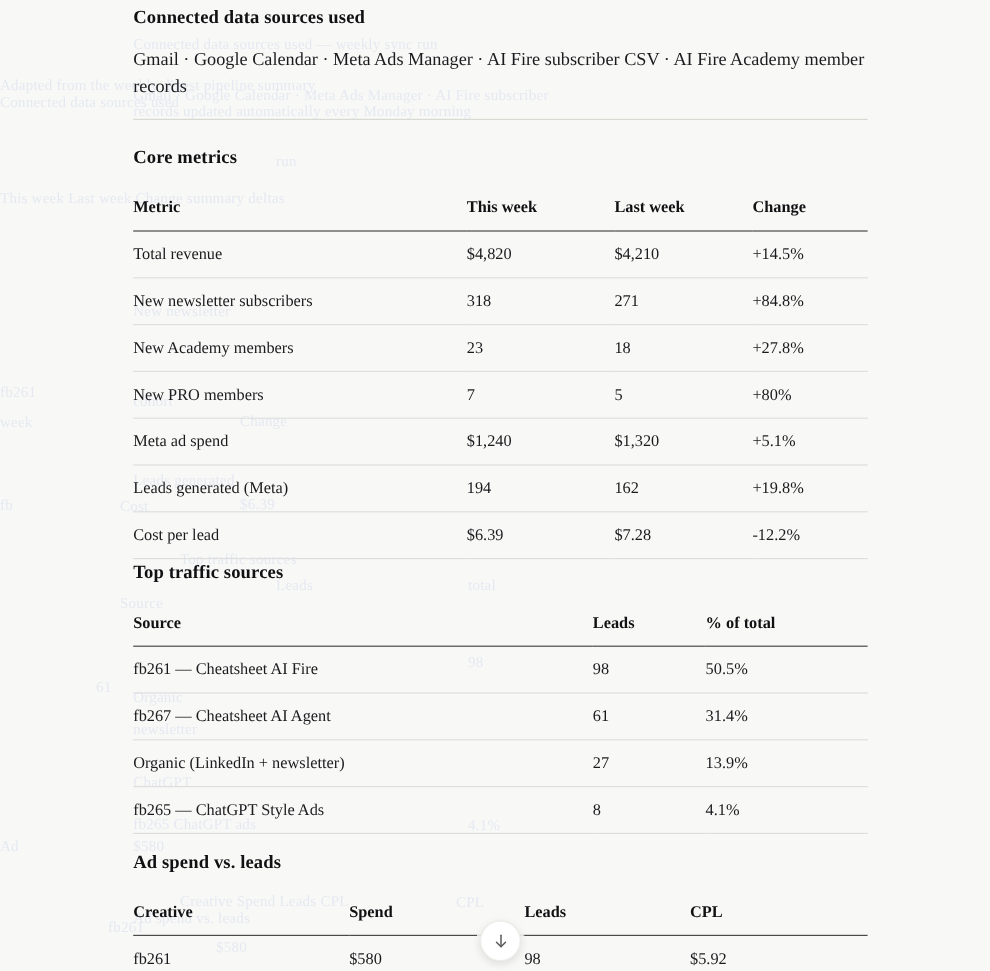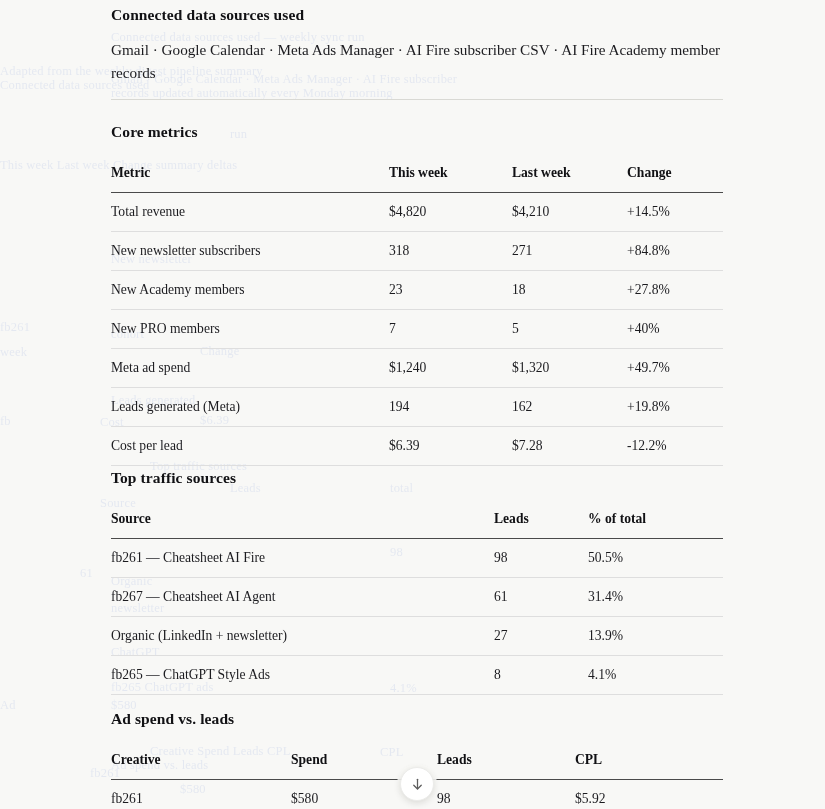--- a/index.html
+++ b/index.html
@@ -231,27 +231,27 @@
             <tr>
               <td>New Academy members</td>
               <td>23</td>
               <td>18</td>
               <td>+27.8%</td>
             </tr>
             <tr>
               <td>New PRO members</td>
               <td>7</td>
               <td>5</td>
-              <td>+40%</td>
+              <td>+80%</td>
             </tr>
             <tr>
               <td>Meta ad spend</td>
               <td>$1,240</td>
               <td>$1,320</td>
-              <td>+49.7%</td>
+              <td>+5.1%</td>
             </tr>
             <tr>
               <td>Leads generated (Meta)</td>
               <td>194</td>
               <td>162</td>
               <td>+19.8%</td>
             </tr>
             <tr>
               <td>Cost per lead</td>
               <td>$6.39</td>

